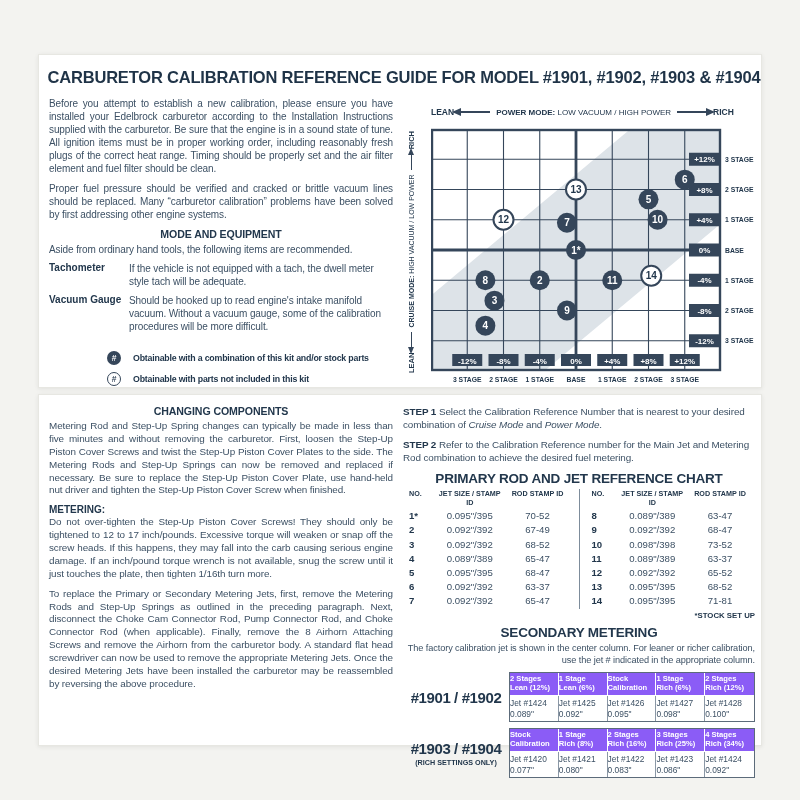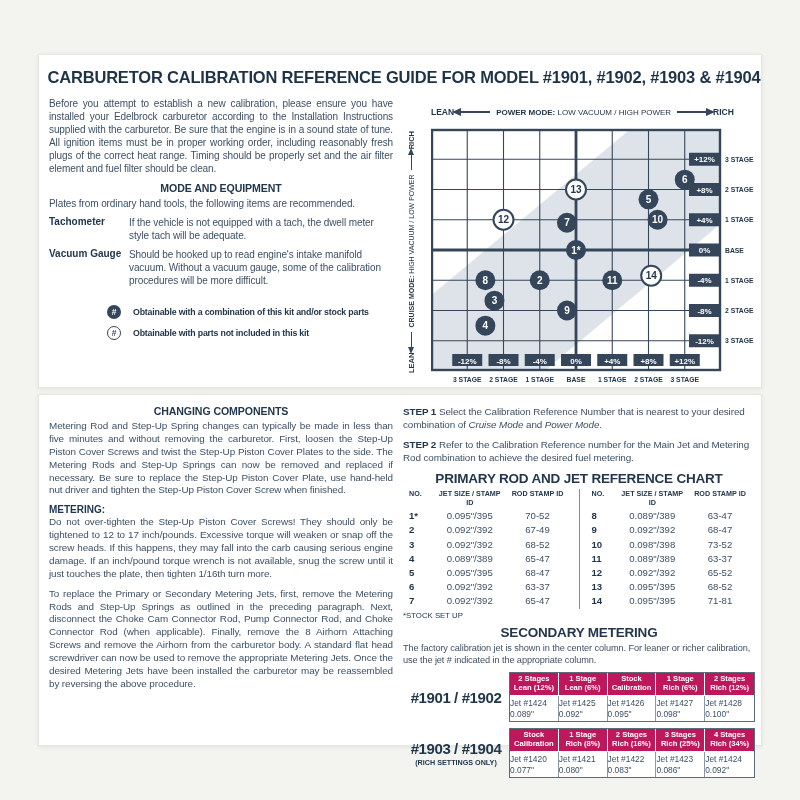--- a/index.html
+++ b/index.html
@@ -75,44 +75,45 @@
 
   .ptable{display:flex}
   .pgroup{flex:1;min-width:0}
   .phead{display:flex;font-size:7.2px;font-weight:bold;color:#22374c;margin-bottom:2px}
   .prow{display:flex;font-size:9.6px;line-height:1.48;color:#3c5064}
   .pc-no{width:34px;flex:none;text-align:left;padding-left:6px;box-sizing:border-box}
   .prow .pc-no{font-weight:bold;color:#22374c}
   .pc-jet{flex:1;text-align:center}
   .pc-rod{width:70px;flex:none;text-align:center}
   .pdivider{width:1px;background:#7d8c9b;margin:0 6px}
-  .footnote{text-align:left;font-size:7.8px;font-weight:normal;color:#22374c;margin-top:2px}
-
-  .sec-intro{font-size:9.2px;line-height:1.3;text-align:left;margin:0 0 2px;letter-spacing:-.1px}
+  .footnote{text-align:right;font-size:7.8px;font-weight:bold;color:#22374c;margin-top:2px}
+
+  .sec-intro{font-size:9.2px;line-height:1.3;text-align:right;margin:0 0 2px;letter-spacing:-.1px}
   .sec-block{display:flex;align-items:center;margin-top:6px}
   .sec-model{width:106px;flex:none;text-align:center}
   .sec-model-name{font-size:15px;font-weight:bold;color:#22374c;letter-spacing:-.4px}
   .sec-model-note{font-size:7.2px;font-weight:bold;color:#22374c;margin-top:1px}
   .sec-grid{flex:1;display:grid;grid-template-columns:repeat(5,1fr);border:1px solid #5c6b7a}
-  .sec-h{background:#be185d;color:#fff;font-weight:bold;font-size:7.6px;text-align:center;
+  .sec-h{background:#8b5cf6;color:#fff;font-weight:bold;font-size:7.6px;text-align:left;
     line-height:1.18;padding:2px 0;border-right:1px solid #fff;border-bottom:1px solid #fff}
   .sec-h:nth-child(5){border-right:none}
   .sec-v{font-size:8.4px;text-align:left;line-height:1.25;padding:2px 0;border-right:1px solid #8a97a5;color:#3c5064;background:#fff}
   .sec-v:last-child{border-right:none}
 </style>
 </head>
 <body>
 
 <section class="page page1">
   <h1 class="title">CARBURETOR CALIBRATION REFERENCE GUIDE FOR MODEL #1901, #1902, #1903 &amp; #1904</h1>
 
   <div class="col-left">
     <p class="body just">Before you attempt to establish a new calibration, please ensure you have installed your Edelbrock carburetor according to the Installation Instructions supplied with the carburetor. Be sure that the engine is in a sound state of tune. All ignition items must be in proper working order, including reasonably fresh plugs of the correct heat range. Timing should be properly set and the air filter element and fuel filter should be clean.</p>
+    <p class="body just">Proper fuel pressure should be verified and cracked or brittle vacuum lines should be replaced. Many “carburetor calibration” problems have been solved by first addressing other engine systems.</p>
     <h2 class="subhead">MODE AND EQUIPMENT</h2>
-    <p class="body" style="margin-bottom:0">Plates from ordinary hand tools, the following items are recommended.</p>
+    <p class="body" style="margin-bottom:0">Aside from ordinary hand tools, the following items are recommended.</p>
     <div id="equip-list">
         <div class="equip-row">
           <span class="equip-term">Tachometer</span>
           <span class="equip-desc">If the vehicle is not equipped with a tach, the dwell meter style tach will be adequate.</span>
         </div>
         <div class="equip-row">
           <span class="equip-term">Vacuum Gauge</span>
           <span class="equip-desc">Should be hooked up to read engine's intake manifold vacuum. Without a vacuum gauge, some of the calibration procedures will be more difficult.</span>
         </div>
       </div>

